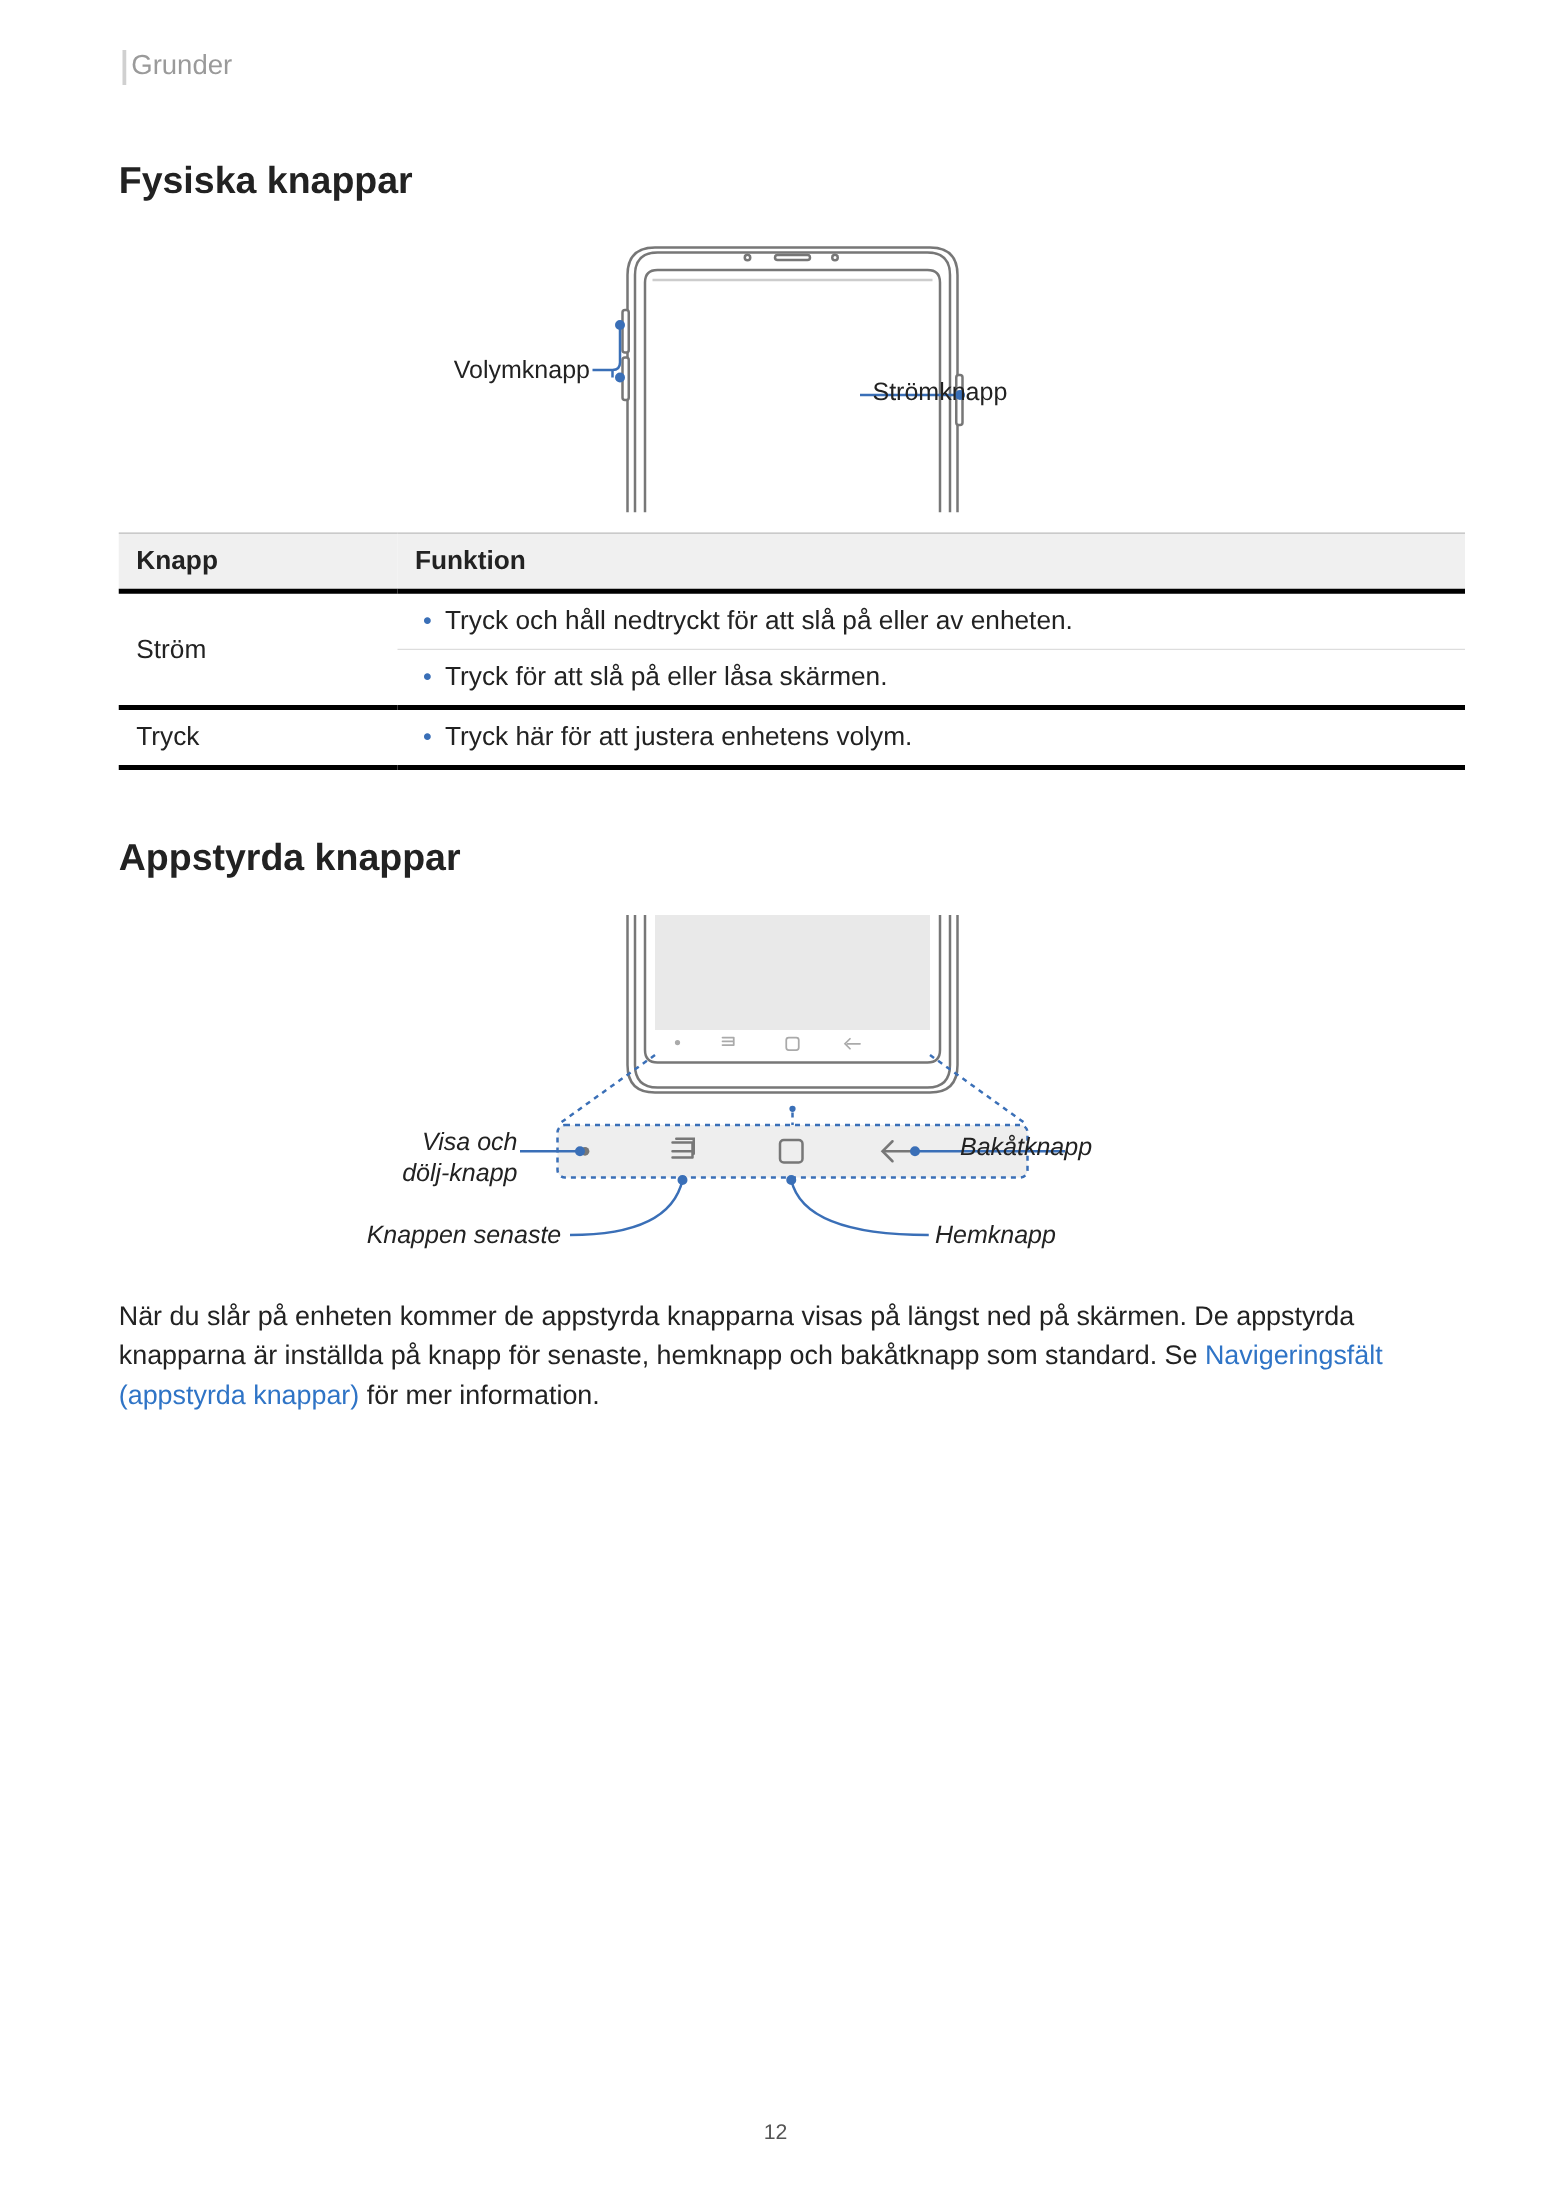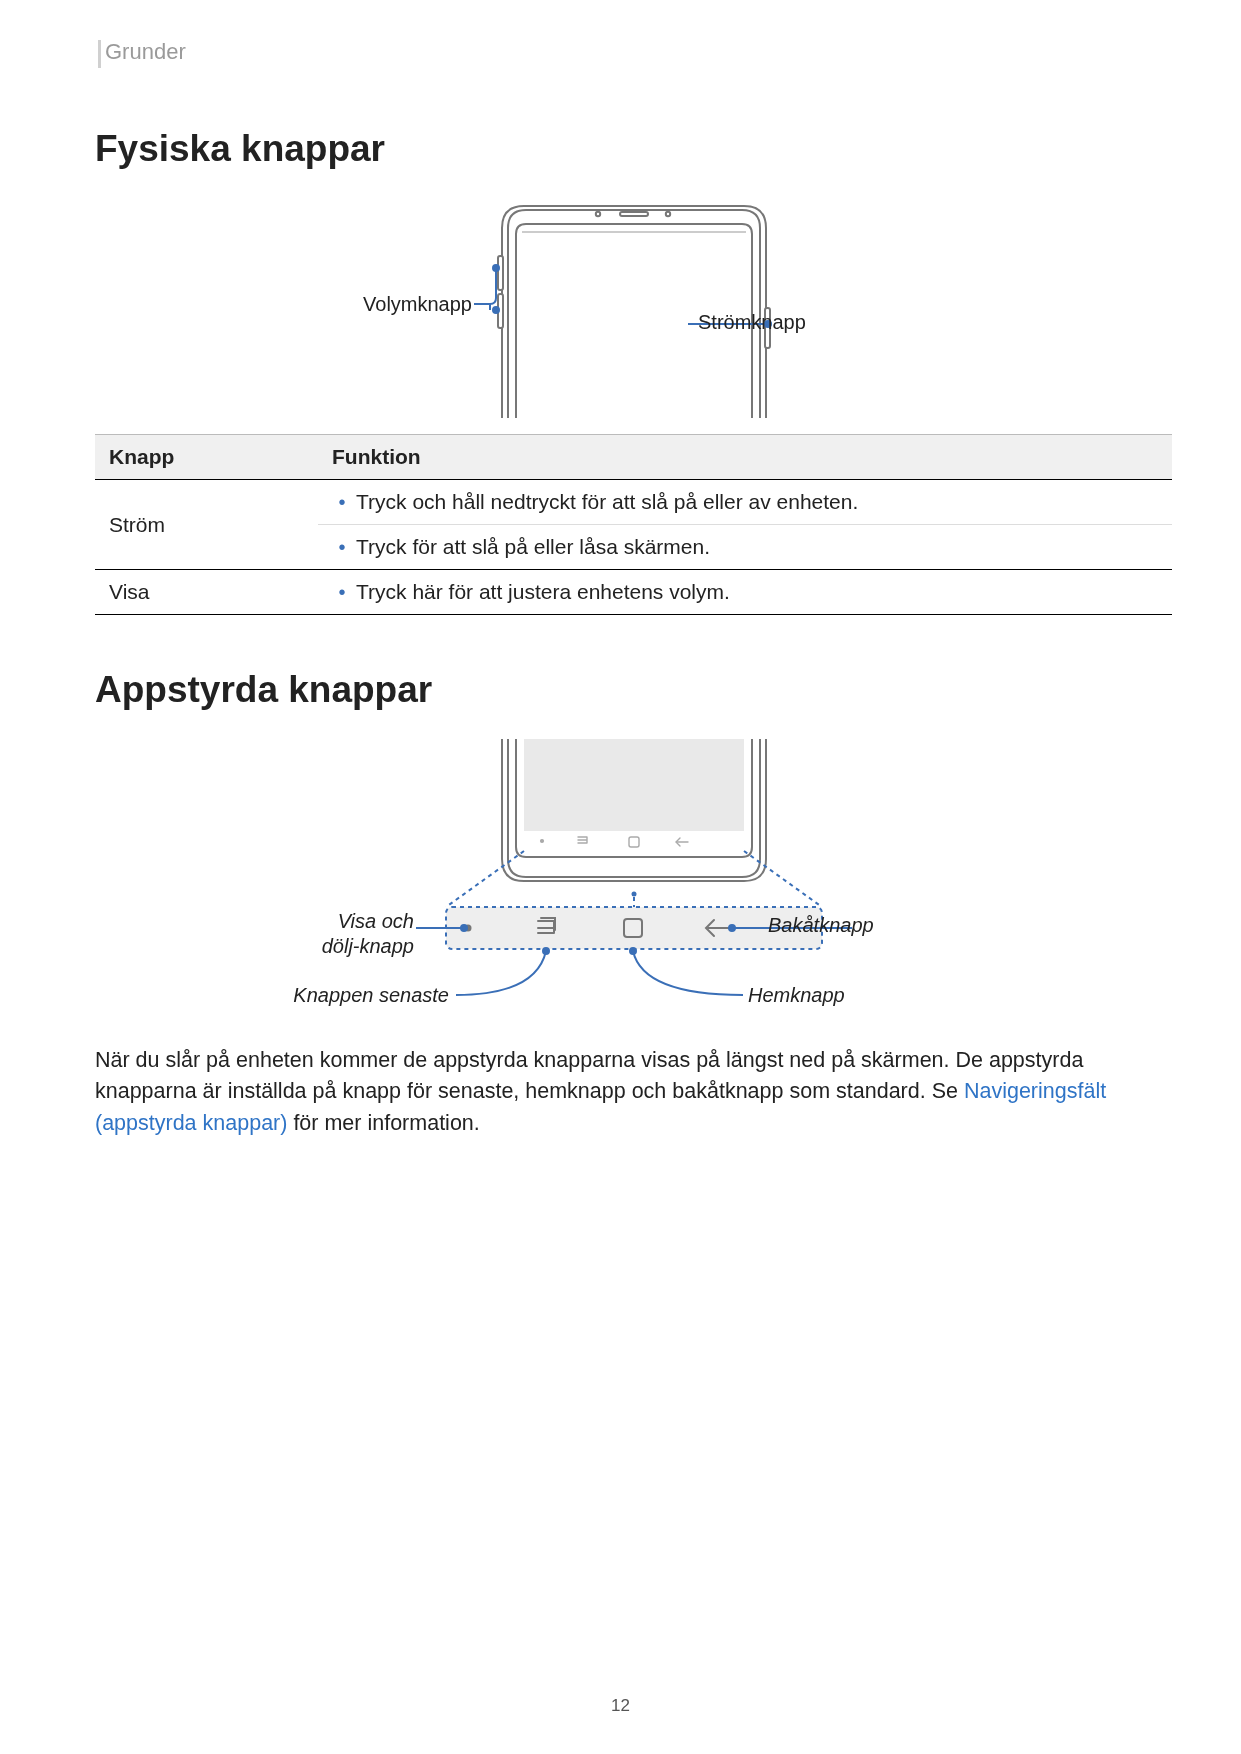--- a/index.html
+++ b/index.html
@@ -20,21 +20,21 @@
   .running-head {
     color: #9a9a9a;
     font-size: 22px;
     margin: 0 0 60px 3px;
     padding-left: 4px;
     border-left: 3px solid #d0d0d0;
     height: 28px;
     line-height: 24px;
   }
   h2.section {
-    font-size: 37px;
+    font-size: 30px;
     font-weight: 700;
     margin: 0 0 28px 0;
     color: #222;
   }
   h2.section.softkeys { margin-top: 54px; }
 
   
   .fig1 {
     position: relative;
     width: 1051px;
@@ -52,21 +52,21 @@
 
   
   table.keys {
     width: 100%;
     border-collapse: collapse;
     font-size: 21px;
     margin-bottom: 10px;
   }
   table.keys th, table.keys td {
     border-top: 1px solid #bbb;
-    border-bottom: 1px solid #000000;
+    border-bottom: 4px solid #000000;
     text-align: left;
     padding: 0;
   }
   table.keys thead th {
     background: #f0f0f0;
     font-weight: 700;
     padding: 10px 14px;
   }
   table.keys td.name {
     font-weight: 400;
@@ -184,21 +184,21 @@
             <span class="bullet">•</span>
             <span>Tryck och håll nedtryckt för att slå på eller av enheten.</span>
           </div>
           <div class="fn-item">
             <span class="bullet">•</span>
             <span>Tryck för att slå på eller låsa skärmen.</span>
           </div>
         </td>
       </tr>
       <tr>
-        <td class="name">Visa</td>
+        <td class="name">Tryck</td>
         <td class="fn">
           <div class="fn-item">
             <span class="bullet">•</span>
             <span>Tryck här för att justera enhetens volym.</span>
           </div>
         </td>
       </tr>
     </tbody>
   </table>
 

